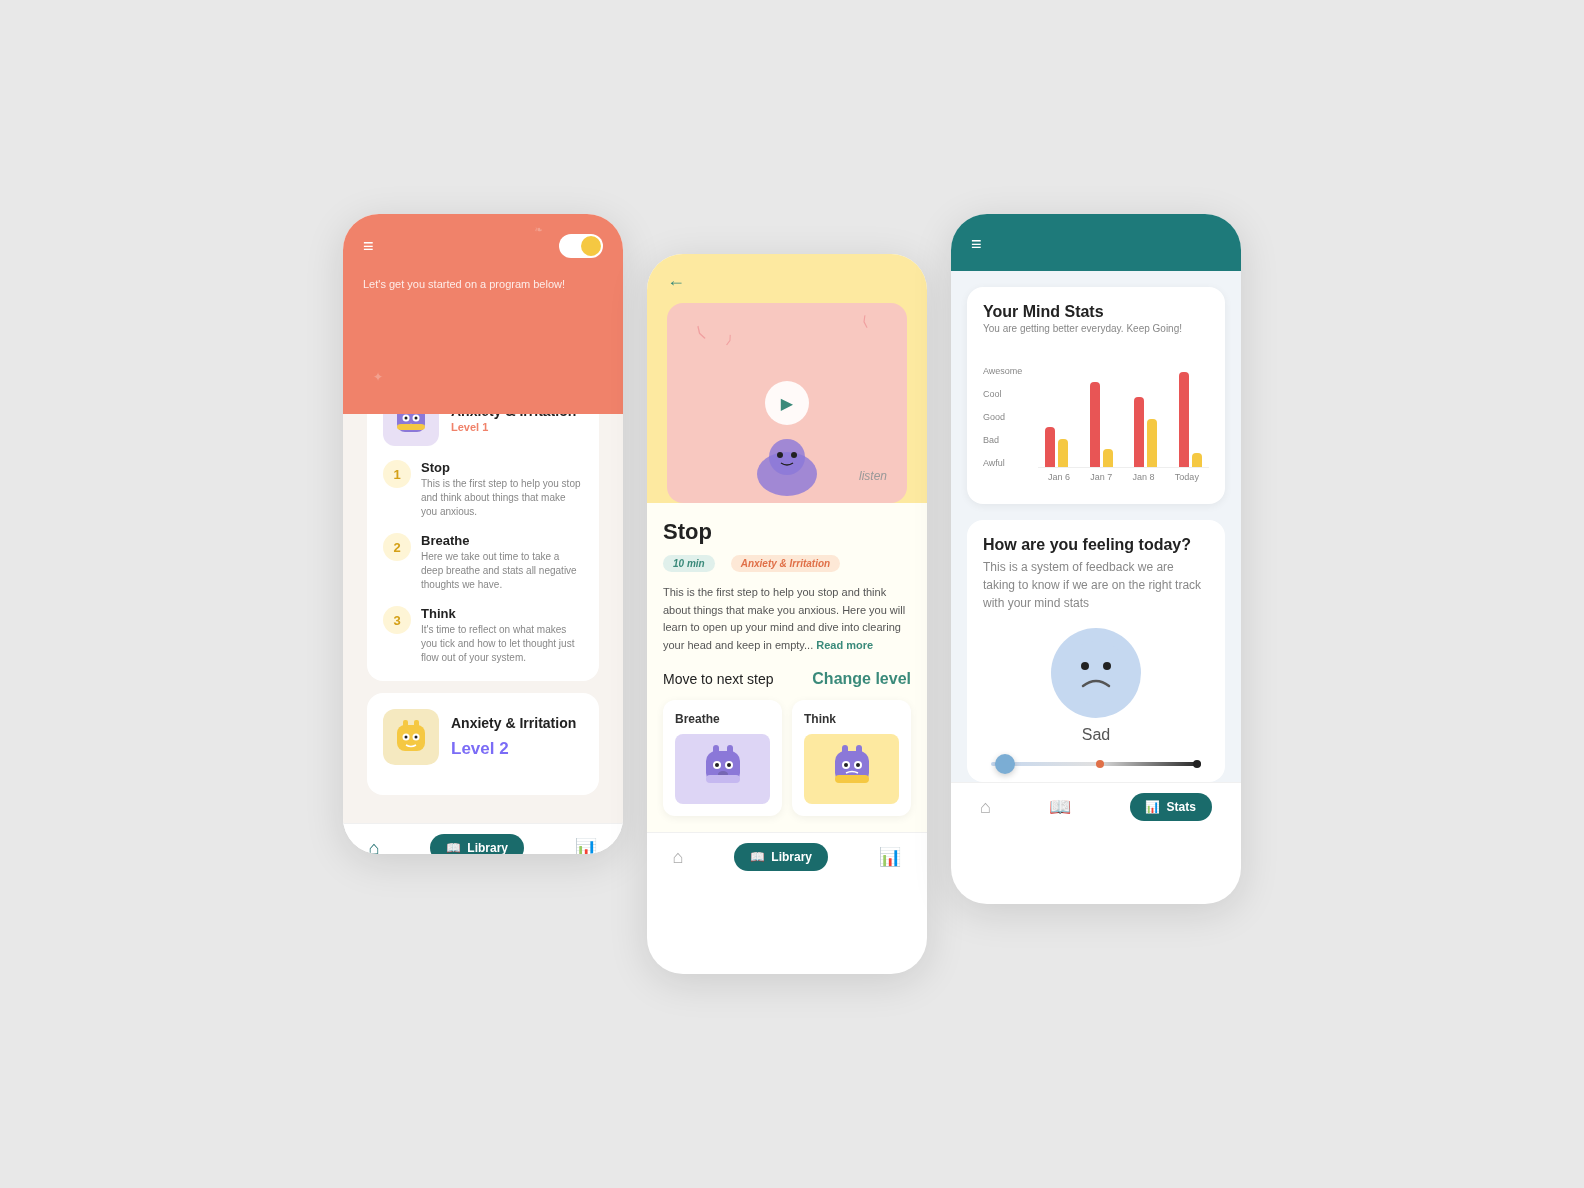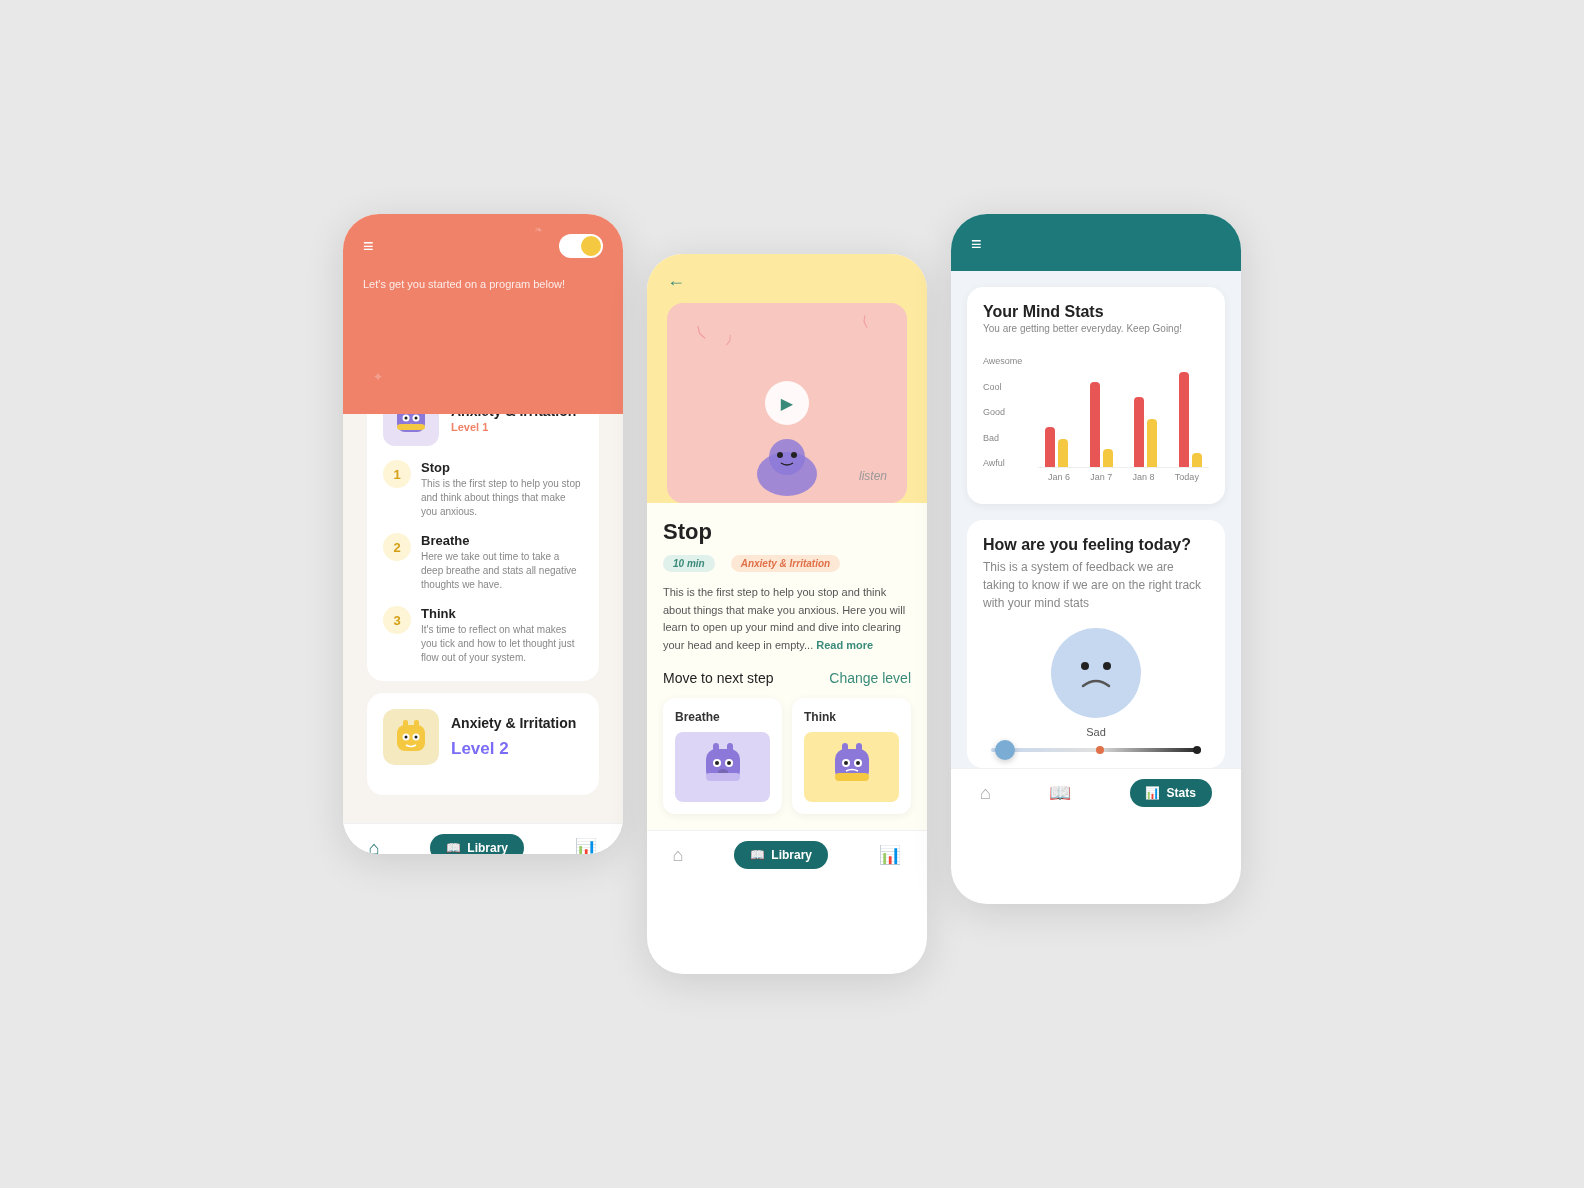--- a/index.html
+++ b/index.html
@@ -193,21 +193,21 @@
     .s2-desc { font-size: 11px; color: #555; line-height: 1.6; margin-bottom: 16px; }
     .read-more { color: #3a8a7a; font-size: 11px; font-weight: 600; }
     .s2-next-section {}
     .s2-next-header {
       display: flex;
       justify-content: space-between;
       align-items: center;
       margin-bottom: 12px;
     }
     .s2-next-title { font-size: 14px; font-weight: 400; color: #222; }
-    .change-level { color: #3a8a7a; font-size: 14px; font-weight: 400; }
+    .change-level { color: #3a8a7a; font-size: 16px; font-weight: 700; }
     .s2-next-cards { display: flex; gap: 10px; }
     .s2-next-card {
       flex: 1;
       background: #fff;
       border-radius: 12px;
       padding: 12px;
       box-shadow: 0 2px 8px rgba(0,0,0,0.06);
     }
     .s2-next-card-label { font-size: 12px; font-weight: 600; color: #333; margin-bottom: 8px; }
     .s2-next-card-img {
@@ -239,21 +239,21 @@
     .s3-stats-title { font-size: 16px; font-weight: 700; color: #222; }
     .s3-stats-sub { font-size: 10px; color: #888; margin-top: 2px; margin-bottom: 14px; }
     .chart-area {
       position: relative;
       height: 140px;
       padding-left: 55px;
     }
     .chart-labels {
       position: absolute;
       left: 0;
-      top: 8px;
+      top: 18px;
       bottom: 20px;
       display: flex;
       flex-direction: column;
       justify-content: space-between;
     }
     .chart-label { font-size: 9px; color: #888; }
     .chart-bars {
       display: flex;
       align-items: flex-end;
       justify-content: space-around;
@@ -287,21 +287,21 @@
       width: 90px;
       height: 90px;
       background: #c5d8f0;
       border-radius: 50%;
       display: flex;
       align-items: center;
       justify-content: center;
       margin: 0 auto 8px;
       font-size: 44px;
     }
-    .sad-label { text-align: center; font-size: 11px; color: #555; margin-bottom: 10px; }
+    .sad-label { text-align: center; font-size: 16px; color: #555; margin-bottom: 18px; }
     .slider-area {
       position: relative;
       padding: 0 8px;
     }
     .slider-track {
       height: 4px;
       background: linear-gradient(to right, #c5d8f0, #e0e0e0, #222);
       border-radius: 4px;
       position: relative;
     }

